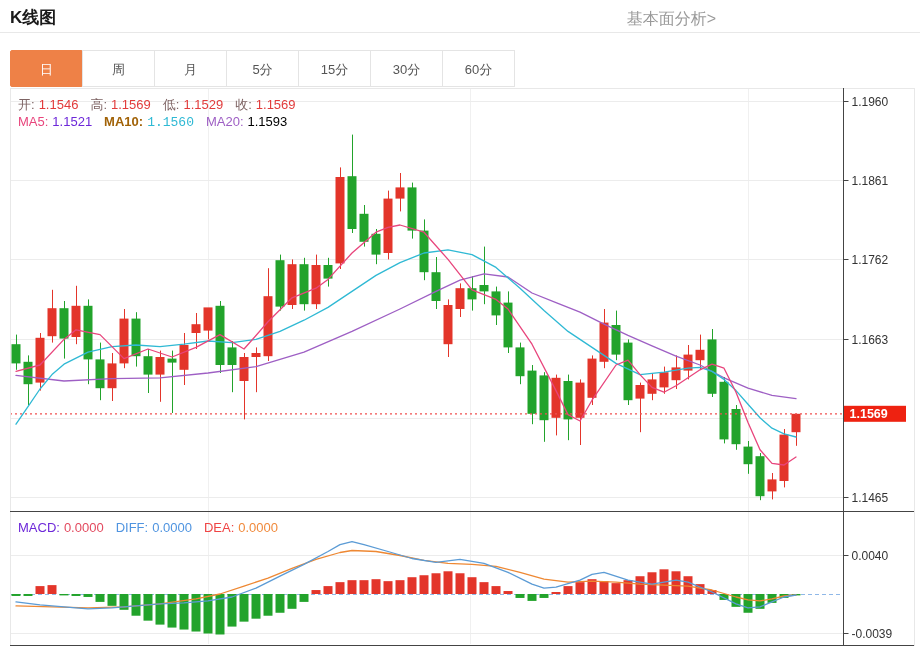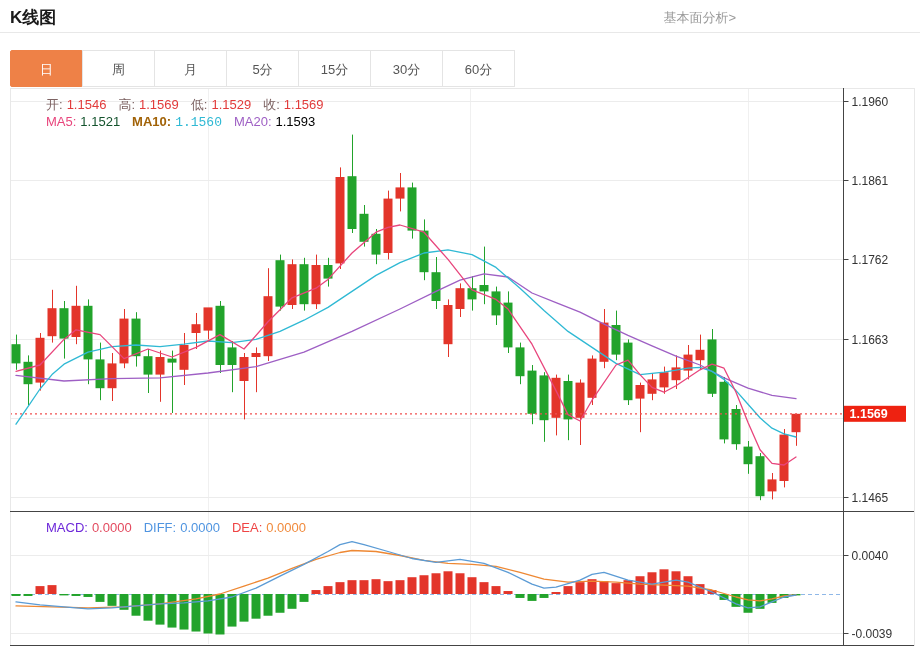--- a/index.html
+++ b/index.html
@@ -1,28 +1,28 @@
 <!DOCTYPE html>
 <html><head>
 <meta charset="utf-8">
 <style>
   html,body{margin:0;padding:0;width:920px;height:648px;overflow:hidden;background:#fff;
     font-family:"Liberation Sans","DejaVu Sans",sans-serif;}
   .page{position:relative;width:740px;height:648px;}
   .hdr-title{position:absolute;left:10px;top:6px;font-size:17px;font-weight:bold;color:#1a1a1a;margin:0;}
-  .hdr-link{position:absolute;right:4px;top:9px;font-size:13px;color:#999;text-decoration:none;cursor:pointer;}
+  .hdr-link{position:absolute;right:24px;top:9px;font-size:16px;color:#999;text-decoration:none;cursor:pointer;}
   .title-divider{position:absolute;left:0;top:32px;width:920px;height:0;border-top:1px solid #e8e8e8;}
   .tabs{position:absolute;left:10px;top:50px;display:flex;}
   .tab{width:73px;height:37px;line-height:37px;text-align:center;font-size:13px;color:#555;
     background:#fff;border:1px solid #e4e4e4;margin-left:-1px;box-sizing:border-box;cursor:pointer;}
   .tab:first-child{margin-left:0;}
   .tab.active{background:#ee8147;border-color:#ee8147;color:#fff;border-radius:2px;}
   .chart-wrap{position:absolute;left:0;top:0;width:920px;height:648px;}
   svg{position:absolute;left:0;top:0;}
-  .legend{position:absolute;font-size:13px;white-space:nowrap;z-index:3;margin-left:28px;}
+  .legend{position:absolute;font-size:13px;white-space:nowrap;z-index:3;}
   .legend span{margin-right:4px;}
   .legend .gap{margin-right:12px;}
   #ohlc-legend{left:18px;top:96px;}
   #ma-legend{left:18px;top:114px;}
   #macd-legend{left:18px;top:520px;}
 </style>
 </head>
 <body>
 
 <div class="page">
@@ -288,16 +288,16 @@
         <polyline points="16,605.9 52,606.8 88,607.8 124,606.8 160,603.9 196,598.9 220,594.0 244,586.1 268,578.2 292,568.3 316,559.4 340,552.5 352,550.5 376,551.5 400,555.5 424,560.4 448,563.4 472,564.4 496,566.4 520,572.3 544,579.2 568,582.1 592,581.2 616,582.1 640,584.1 664,585.1 688,586.1 712,590.0 736,597.0 748,599.9 760,600.9 772,598.9 784,596.0 796,595.0" fill="none" stroke="#ee8833" stroke-width="1.3" stroke-linejoin="round" stroke-linecap="round"></polyline>
         <polyline points="16,601.9 40,604.9 64,606.8 88,608.8 112,607.8 136,605.9 160,603.9 184,602.9 208,600.9 232,597.0 256,588.1 280,576.2 304,564.4 328,551.5 340,544.6 352,541.7 364,544.6 388,551.5 412,558.5 436,562.4 460,559.4 484,563.4 508,572.3 532,584.1 544,588.1 556,587.1 580,580.2 592,574.3 604,572.3 628,580.2 652,584.1 676,580.2 688,582.1 712,592.0 736,603.9 748,607.8 760,606.8 772,601.9 784,597.0 796,595.0" fill="none" stroke="#5b9bd5" stroke-width="1.3" stroke-linejoin="round" stroke-linecap="round"></polyline>
         <g>
           <rect x="10.5" y="88.5" width="904" height="557" fill="none" stroke="#e8e8e8" stroke-width="1"></rect>
           <line x1="843.5" y1="88" x2="843.5" y2="645" stroke="#444444" stroke-width="1"></line>
           <line x1="10" y1="511.5" x2="914" y2="511.5" stroke="#444444" stroke-width="1"></line>
           <line x1="10" y1="645.5" x2="914" y2="645.5" stroke="#444444" stroke-width="1.2"></line>
         </g>
       </svg>
     <div class="legend" id="ohlc-legend"><span style="color: rgb(125, 99, 99);">开:</span><span class="gap" style="color: rgb(226, 59, 59);">1.1546</span><span style="color: rgb(125, 99, 99);">高:</span><span class="gap" style="color: rgb(226, 59, 59);">1.1569</span><span style="color: rgb(125, 99, 99);">低:</span><span class="gap" style="color: rgb(226, 59, 59);">1.1529</span><span style="color: rgb(125, 99, 99);">收:</span><span class="gap" style="color: rgb(226, 59, 59);">1.1569</span></div>
-    <div class="legend" id="ma-legend"><span style="color: rgb(232, 69, 124);">MA5:</span><span class="gap" style="color: #14532d;">1.1521</span><span style="color: #a16207; font-weight: bold;">MA10:</span><span class="gap" style="color: rgb(47, 185, 212); font-family: Liberation Mono, monospace;">1.1560</span><span style="color: rgb(158, 95, 196);">MA20:</span><span class="gap" style="color: #000000;">1.1593</span></div>
+    <div class="legend" id="ma-legend"><span style="color: rgb(232, 69, 124);">MA5:</span><span class="gap" style="color: #6d28d9;">1.1521</span><span style="color: #a16207; font-weight: bold;">MA10:</span><span class="gap" style="color: rgb(47, 185, 212); font-family: Liberation Mono, monospace;">1.1560</span><span style="color: rgb(158, 95, 196);">MA20:</span><span class="gap" style="color: #000000;">1.1593</span></div>
     <div class="legend" id="macd-legend"><span style="color: #6d28d9;">MACD:</span><span class="gap" style="color: rgb(227, 74, 95);">0.0000</span><span style="color: rgb(79, 148, 224);">DIFF:</span><span class="gap" style="color: rgb(79, 148, 224);">0.0000</span><span style="color: #ef4444;">DEA:</span><span class="gap" style="color: rgb(240, 138, 60);">0.0000</span></div>
   </div>
 </div>
 
 </body></html>

